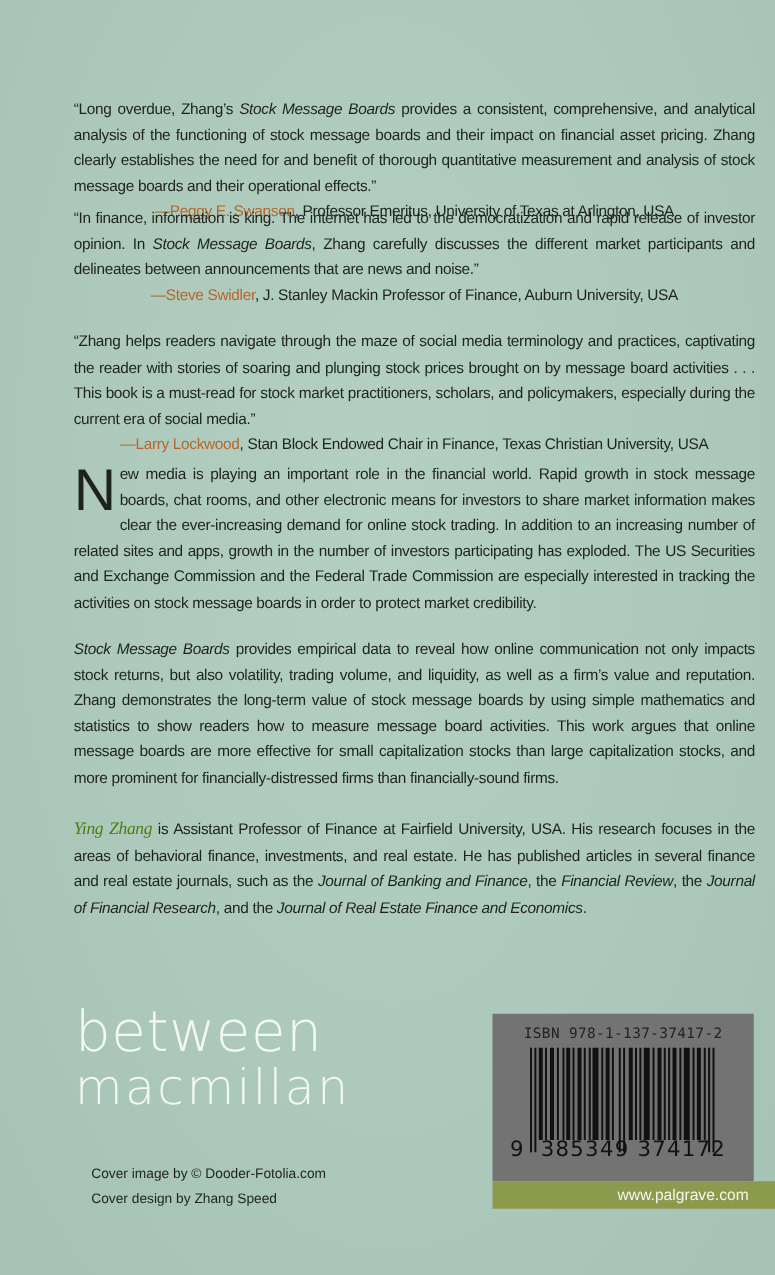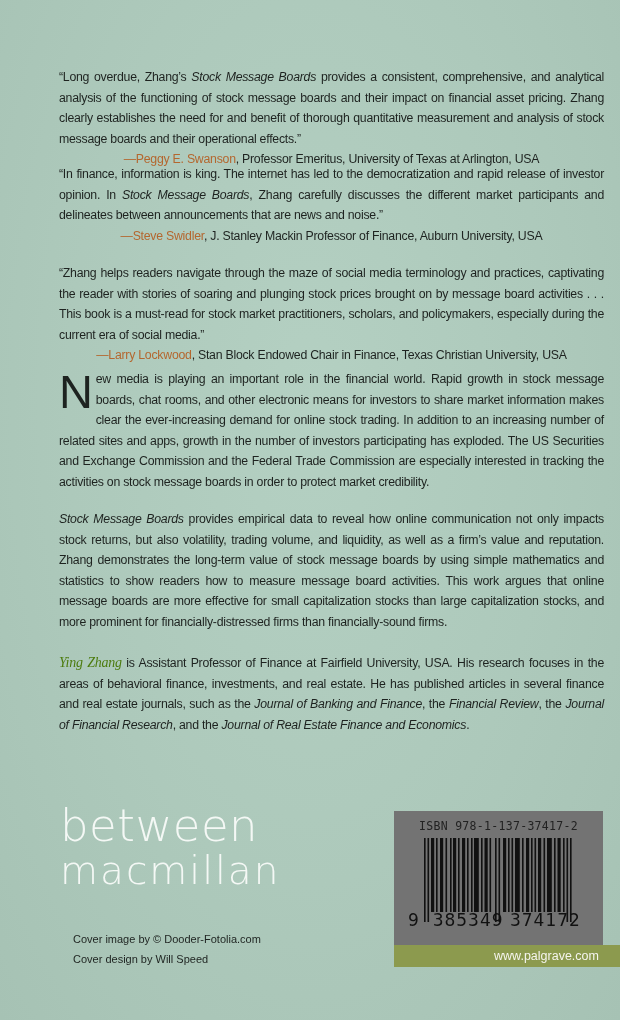--- a/index.html
+++ b/index.html
@@ -51,21 +51,21 @@
       position: absolute; left: 394px; top: 945px; width: 209px; height: 22px;
       background: #8c9a4e; color: #f5f5ee; text-align: center;
       font-family: "Liberation Sans", sans-serif; font-size: 12.5px; line-height: 22px; padding-left: 48px;
     }
   </style>
 </head>
 <body>
 
 <div class="page">
 
-  <div class="quote" style="top:67px;">
+  <div class="quote" style="top:77px;">
     <p class="para"><span>“Long overdue, Zhang’s </span><i>Stock Message Boards</i><span> provides a consistent, comprehensive, and analytical analysis of the functioning of stock message boards and their impact on financial asset pricing. Zhang clearly establishes the need for and benefit of thorough quantitative measurement and analysis of stock message boards and their operational effects.”</span></p>
     <p class="attr"><span class="name">—Peggy E. Swanson</span><span>, Professor Emeritus, University of Texas at Arlington, USA</span></p>
   </div>
 
   <div class="quote" style="top:164px;">
     <p class="para"><span>“In finance, information is king. The internet has led to the democratization and rapid release of investor opinion. In </span><i>Stock Message Boards</i><span>, Zhang carefully discusses the different market participants and delineates between announcements that are news and noise.”</span></p>
     <p class="attr"><span class="name">—Steve Swidler</span><span>, J. Stanley Mackin Professor of Finance, Auburn University, USA</span></p>
   </div>
 
   <div class="quote" style="top:263px;">
@@ -85,21 +85,21 @@
     <p class="para"><span class="author-name">Ying Zhang</span><span> is Assistant Professor of Finance at Fairfield University, USA. His research focuses in the areas of behavioral finance, investments, and real estate. He has published articles in several finance and real estate journals, such as the </span><i>Journal of Banking and Finance</i><span>, the </span><i>Financial Review</i><span>, the </span><i>Journal of Financial Research</i><span>, and the </span><i>Journal of Real Estate Finance and Economics</i><span>.</span></p>
   </div>
 
   <div class="logo">
     <div class="l1">between</div>
     <div class="l2">macmillan</div>
   </div>
 
   <div class="credits">
     <div>Cover image by © Dooder-Fotolia.com</div>
-    <div>Cover design by Will Speed</div>
+    <div>Cover design by Zhang Speed</div>
   </div>
 
   <div class="isbn-box">
     <div class="isbn-text">ISBN 978-1-137-37417-2</div>
     <svg class="barcode" viewBox="0 0 180 84" preserveAspectRatio="none">
       <g fill="#111">
         <rect x="14" y="0" width="1.6" height="84"></rect>
         <rect x="17.5" y="0" width="1.6" height="84"></rect>
         <rect x="21" y="0" width="3.2" height="74"></rect>
         <rect x="26" y="0" width="1.6" height="74"></rect>

